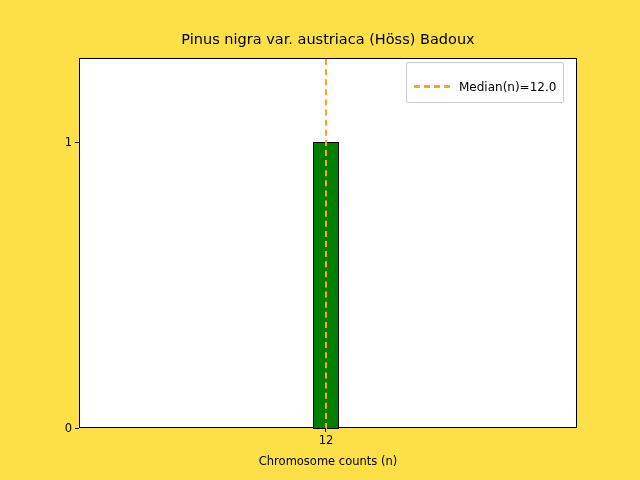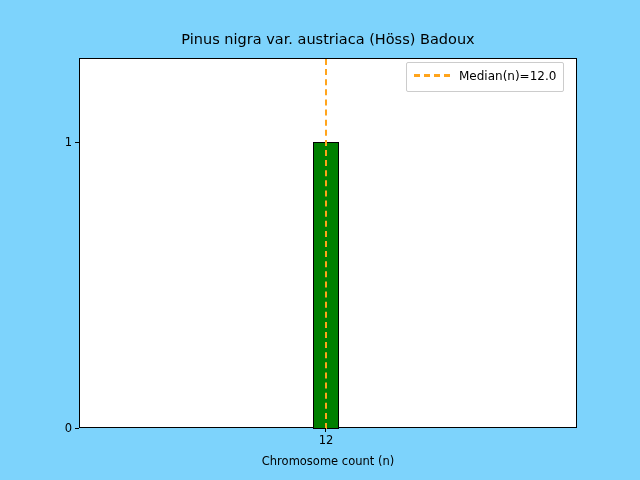--- a/index.html
+++ b/index.html
@@ -14,21 +14,21 @@
     overflow: hidden;
     font-family: "DejaVu Sans", sans-serif;
     color: #000000;
   }
 
   
   #figure {
     position: absolute;
     left: 0; top: 0;
     width: 640px; height: 480px;
-    background: #7dd3fc;
+    background: #fde047;
   }
 
   
   #axes {
     position: absolute;
     left: 79px;
     top: 58px;
     width: 498px;
     height: 370px;
     border: 1.1px solid #000000;
@@ -112,21 +112,21 @@
     position: absolute;
     width: 0;
     border-left: 2.6px dashed #ffa41b;
   }
 
   
   #legend {
     position: absolute;
     left: 406px;
     top: 62px;
-    padding: 3px 7px 6px 7px;
+    padding: 14px 7px 6px 7px;
     background: #ffffff;
     border: 0.9px solid #cccccc;
     border-radius: 2px;
     box-sizing: border-box;
   }
   .legend-row {
     display: flex;
     align-items: center;
     height: 19px;
   }
@@ -165,21 +165,21 @@
 
     <div class="bar" style="left:233px; top:83px; width:26px; height:287px;"></div>
 
     <div class="median-line" style="left:245px; top:0px; height:370px;"></div>
 
   </div>
 
   <div class="xtick" style="left:325px; top:428px;"></div>
   <div class="xtick-label" style="left:305px; top:434px; width:42px;">12</div>
 
-  <div id="xlabel">Chromosome count (n)</div>
+  <div id="xlabel">Chromosome counts (n)</div>
 
   <div id="legend">
     <div class="legend-row">
       <span class="legend-sample"></span>
       <span class="legend-text">Median(n)=12.0</span>
     </div>
   </div>
 
 </div>
 

